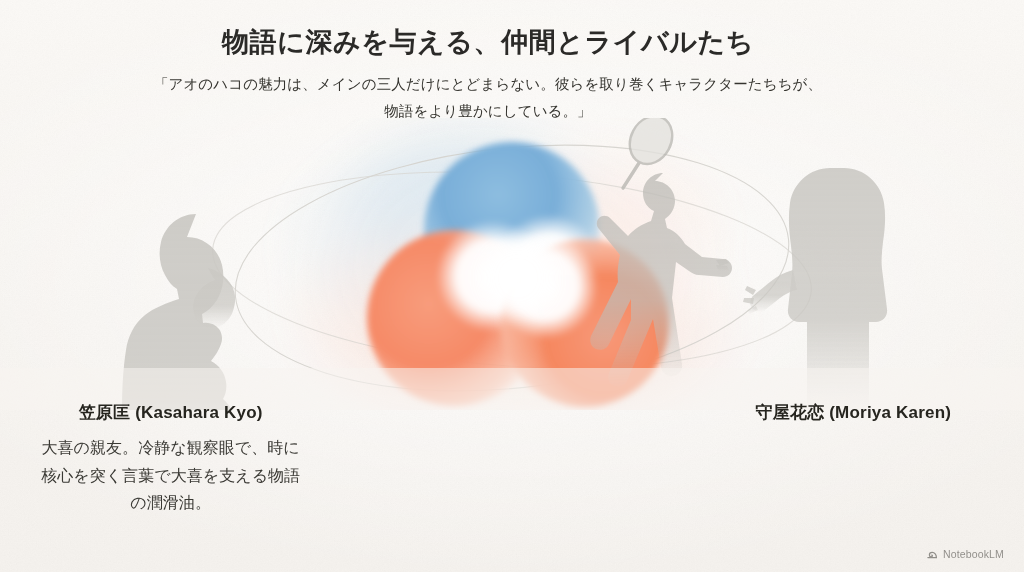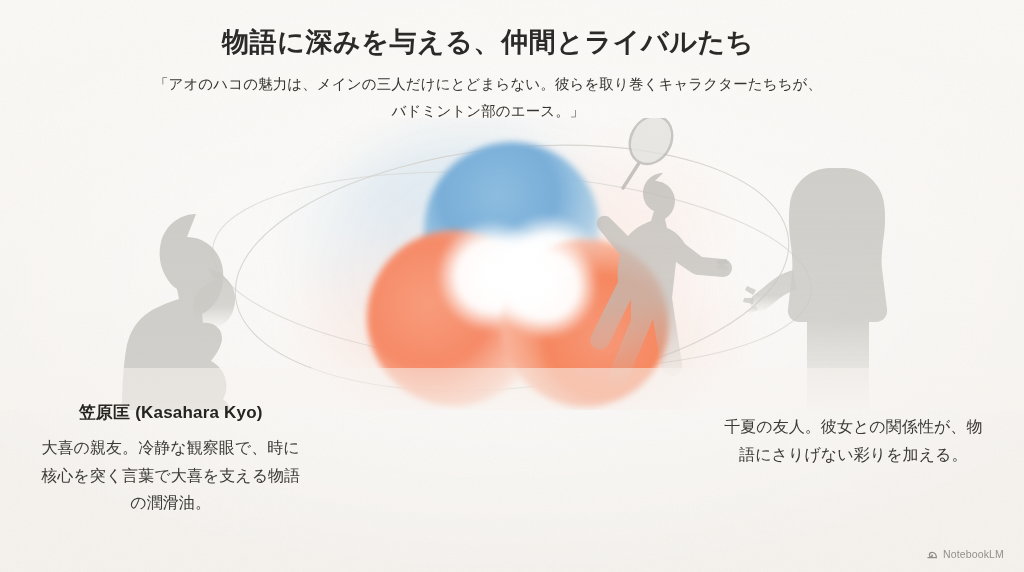--- a/index.html
+++ b/index.html
@@ -138,21 +138,21 @@
         <feComponentTransfer>
           <feFuncA type="linear" slope="0.10"></feFuncA>
         </feComponentTransfer>
       </filter>
     </defs>
     <rect width="1024" height="572" filter="url(#grainFilter)" fill="#ffffff"></rect>
   </svg>
 
   <div id="header">
     <h1 id="slide-title">物語に深みを与える、仲間とライバルたち</h1>
-    <p id="slide-subtitle">「アオのハコの魅力は、メインの三人だけにとどまらない。彼らを取り巻くキャラクターたちちが、バドミントン部のエース。」</p>
+    <p id="slide-subtitle">「アオのハコの魅力は、メインの三人だけにとどまらない。彼らを取り巻くキャラクターたちちが、物語をより豊かにしている。」</p>
   </div>
 
   <div id="artwork">
     <svg width="1024" height="292" viewBox="0 0 1024 292" aria-hidden="true">
       <defs>
 
         <radialGradient id="washBlue" cx="50%" cy="45%" r="55%">
           <stop offset="0%" stop-color="#8fb9d8" stop-opacity="0.40"></stop>
           <stop offset="55%" stop-color="#a9c9e0" stop-opacity="0.20"></stop>
           <stop offset="100%" stop-color="#cfe0ec" stop-opacity="0"></stop>
@@ -387,21 +387,21 @@
 
     <div class="card">
       <p class="card-name">笠原匡 (Kasahara Kyo)</p>
       <p class="card-desc">大喜の親友。冷静な観察眼で、時に核心を突く言葉で大喜を支える物語の潤滑油。</p>
     </div>
 
     <div class="card">
     </div>
 
     <div class="card">
-      <p class="card-desc">千夏の友人。彼女との関係性が、物語にさりげない彩りを加える。</p>
+      <p class="card-name">守屋花恋 (Moriya Karen)</p>
     </div>
 
   </div>
 
   <div id="watermark">
     <svg width="12" height="12" viewBox="0 0 12 12" aria-hidden="true">
       <path d="M10.4 9.6 C10.4 6.6 8.6 4.4 6.2 4.4 C4.6 4.4 3.4 5.5 3.4 6.9
                C3.4 8.0 4.2 8.8 5.2 8.8 C5.9 8.8 6.4 8.4 6.4 7.8
                C6.4 7.3 6.1 7.0 5.7 7.0" fill="none" stroke="#55534e" stroke-width="1.25" stroke-linecap="round" stroke-linejoin="round"></path>
       <path d="M10.4 9.6 L1.9 9.6" fill="none" stroke="#55534e" stroke-width="1.25" stroke-linecap="round"></path>

